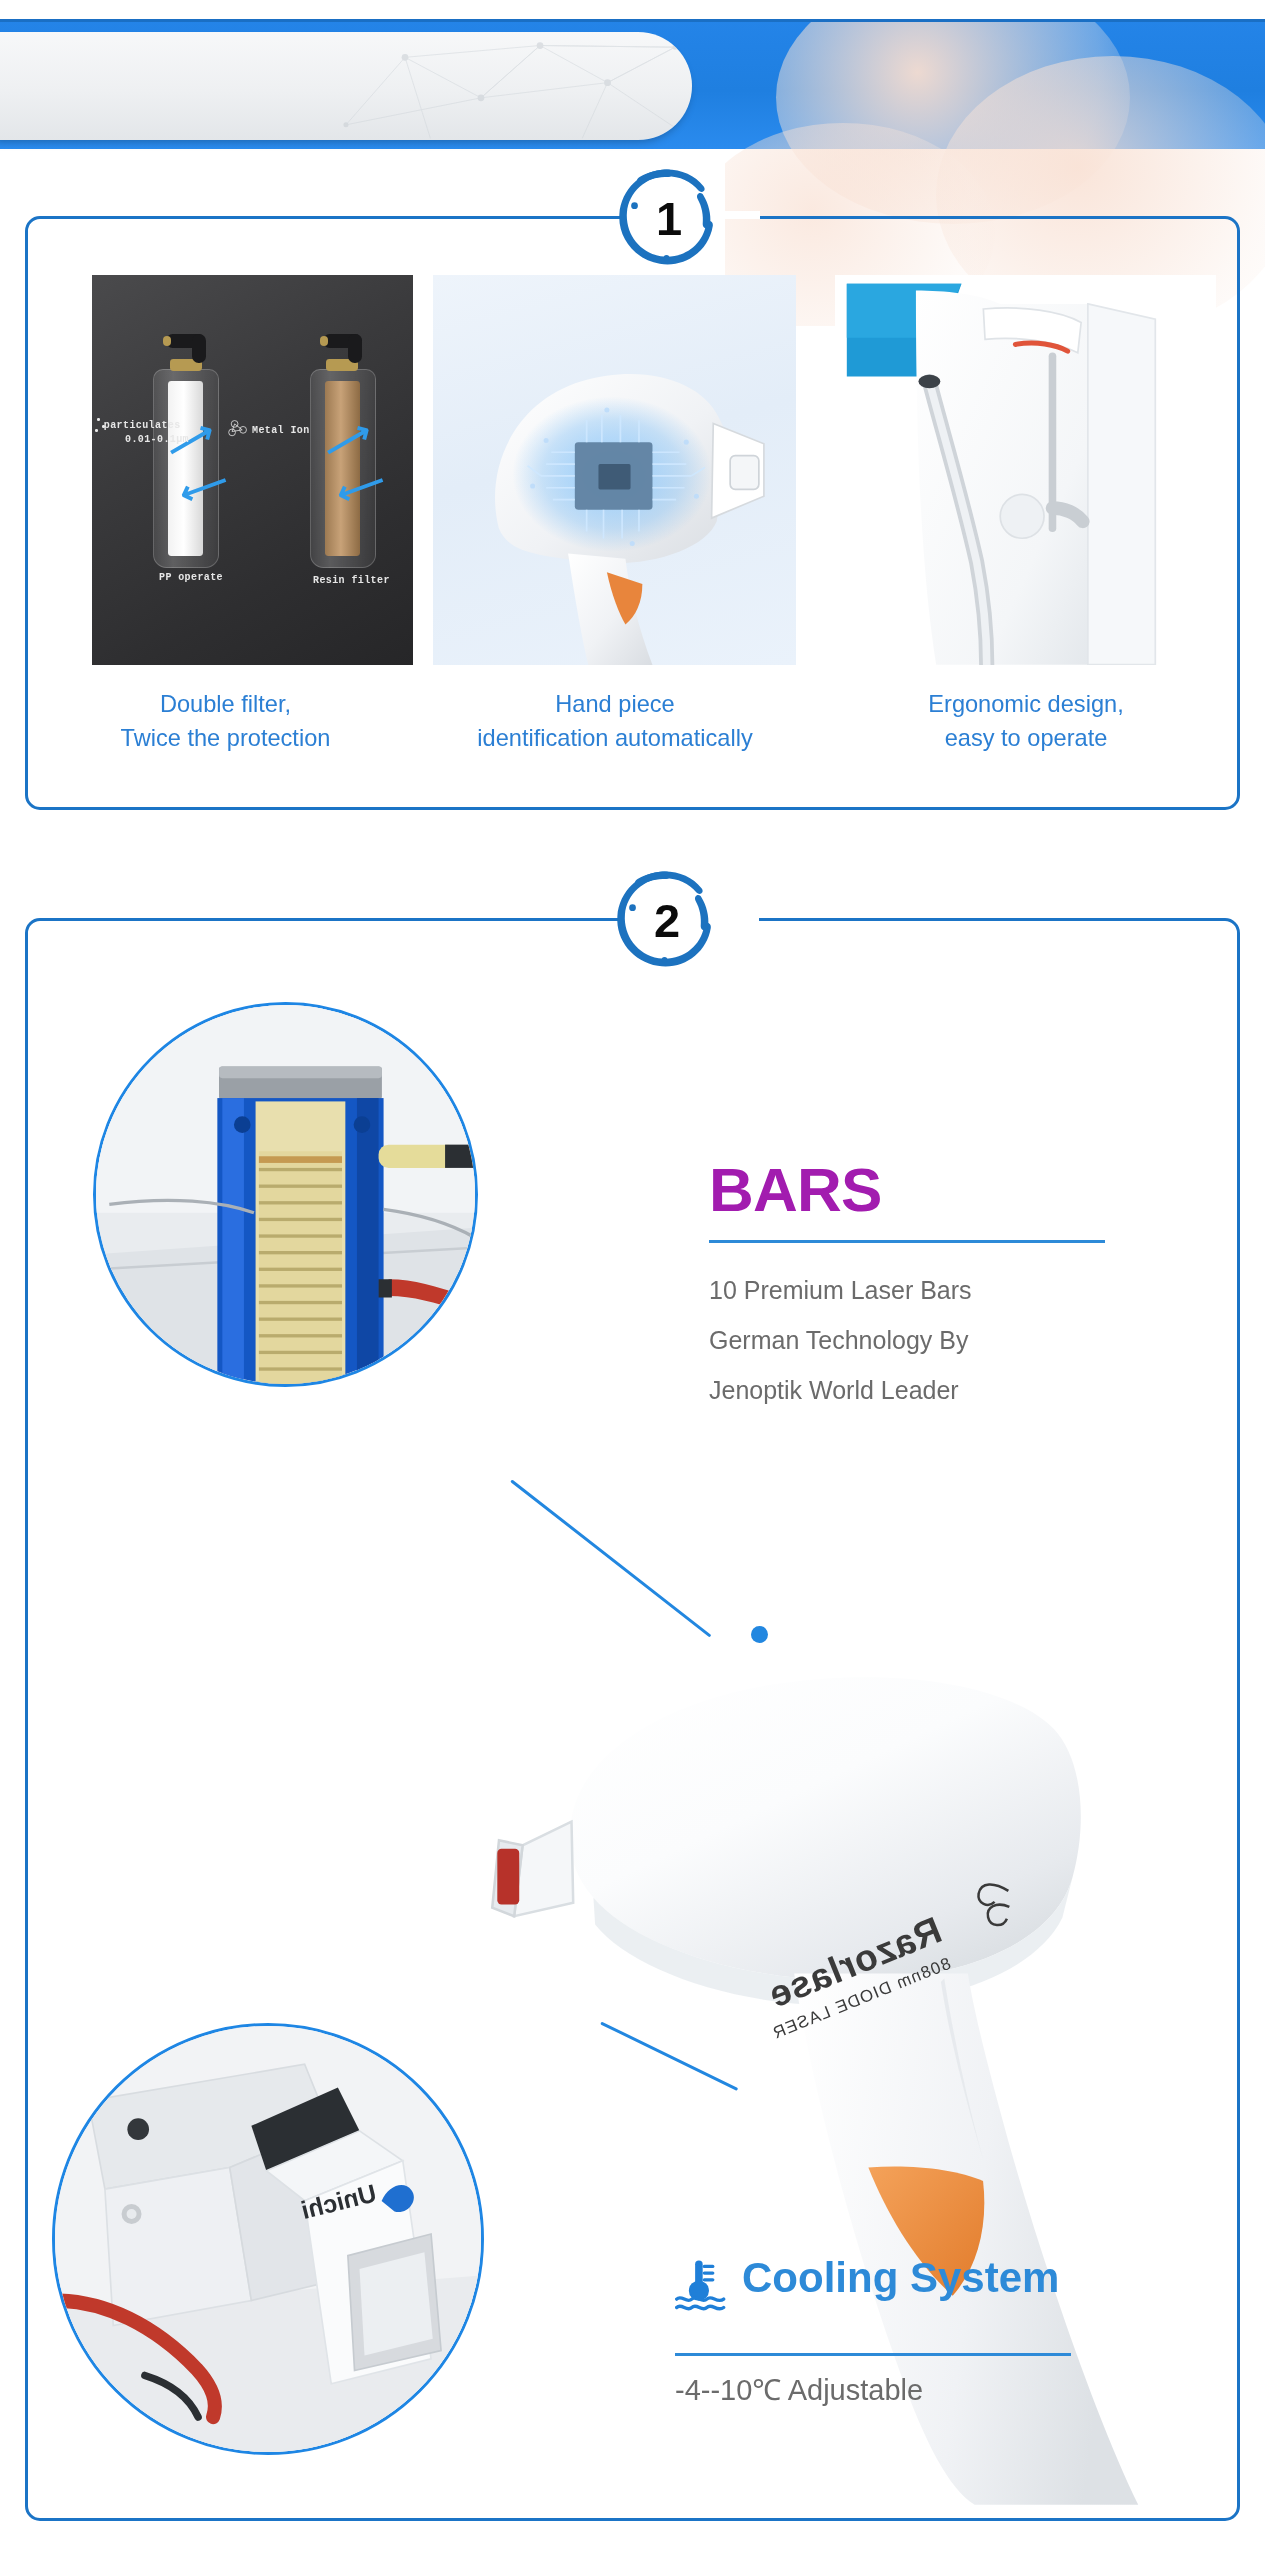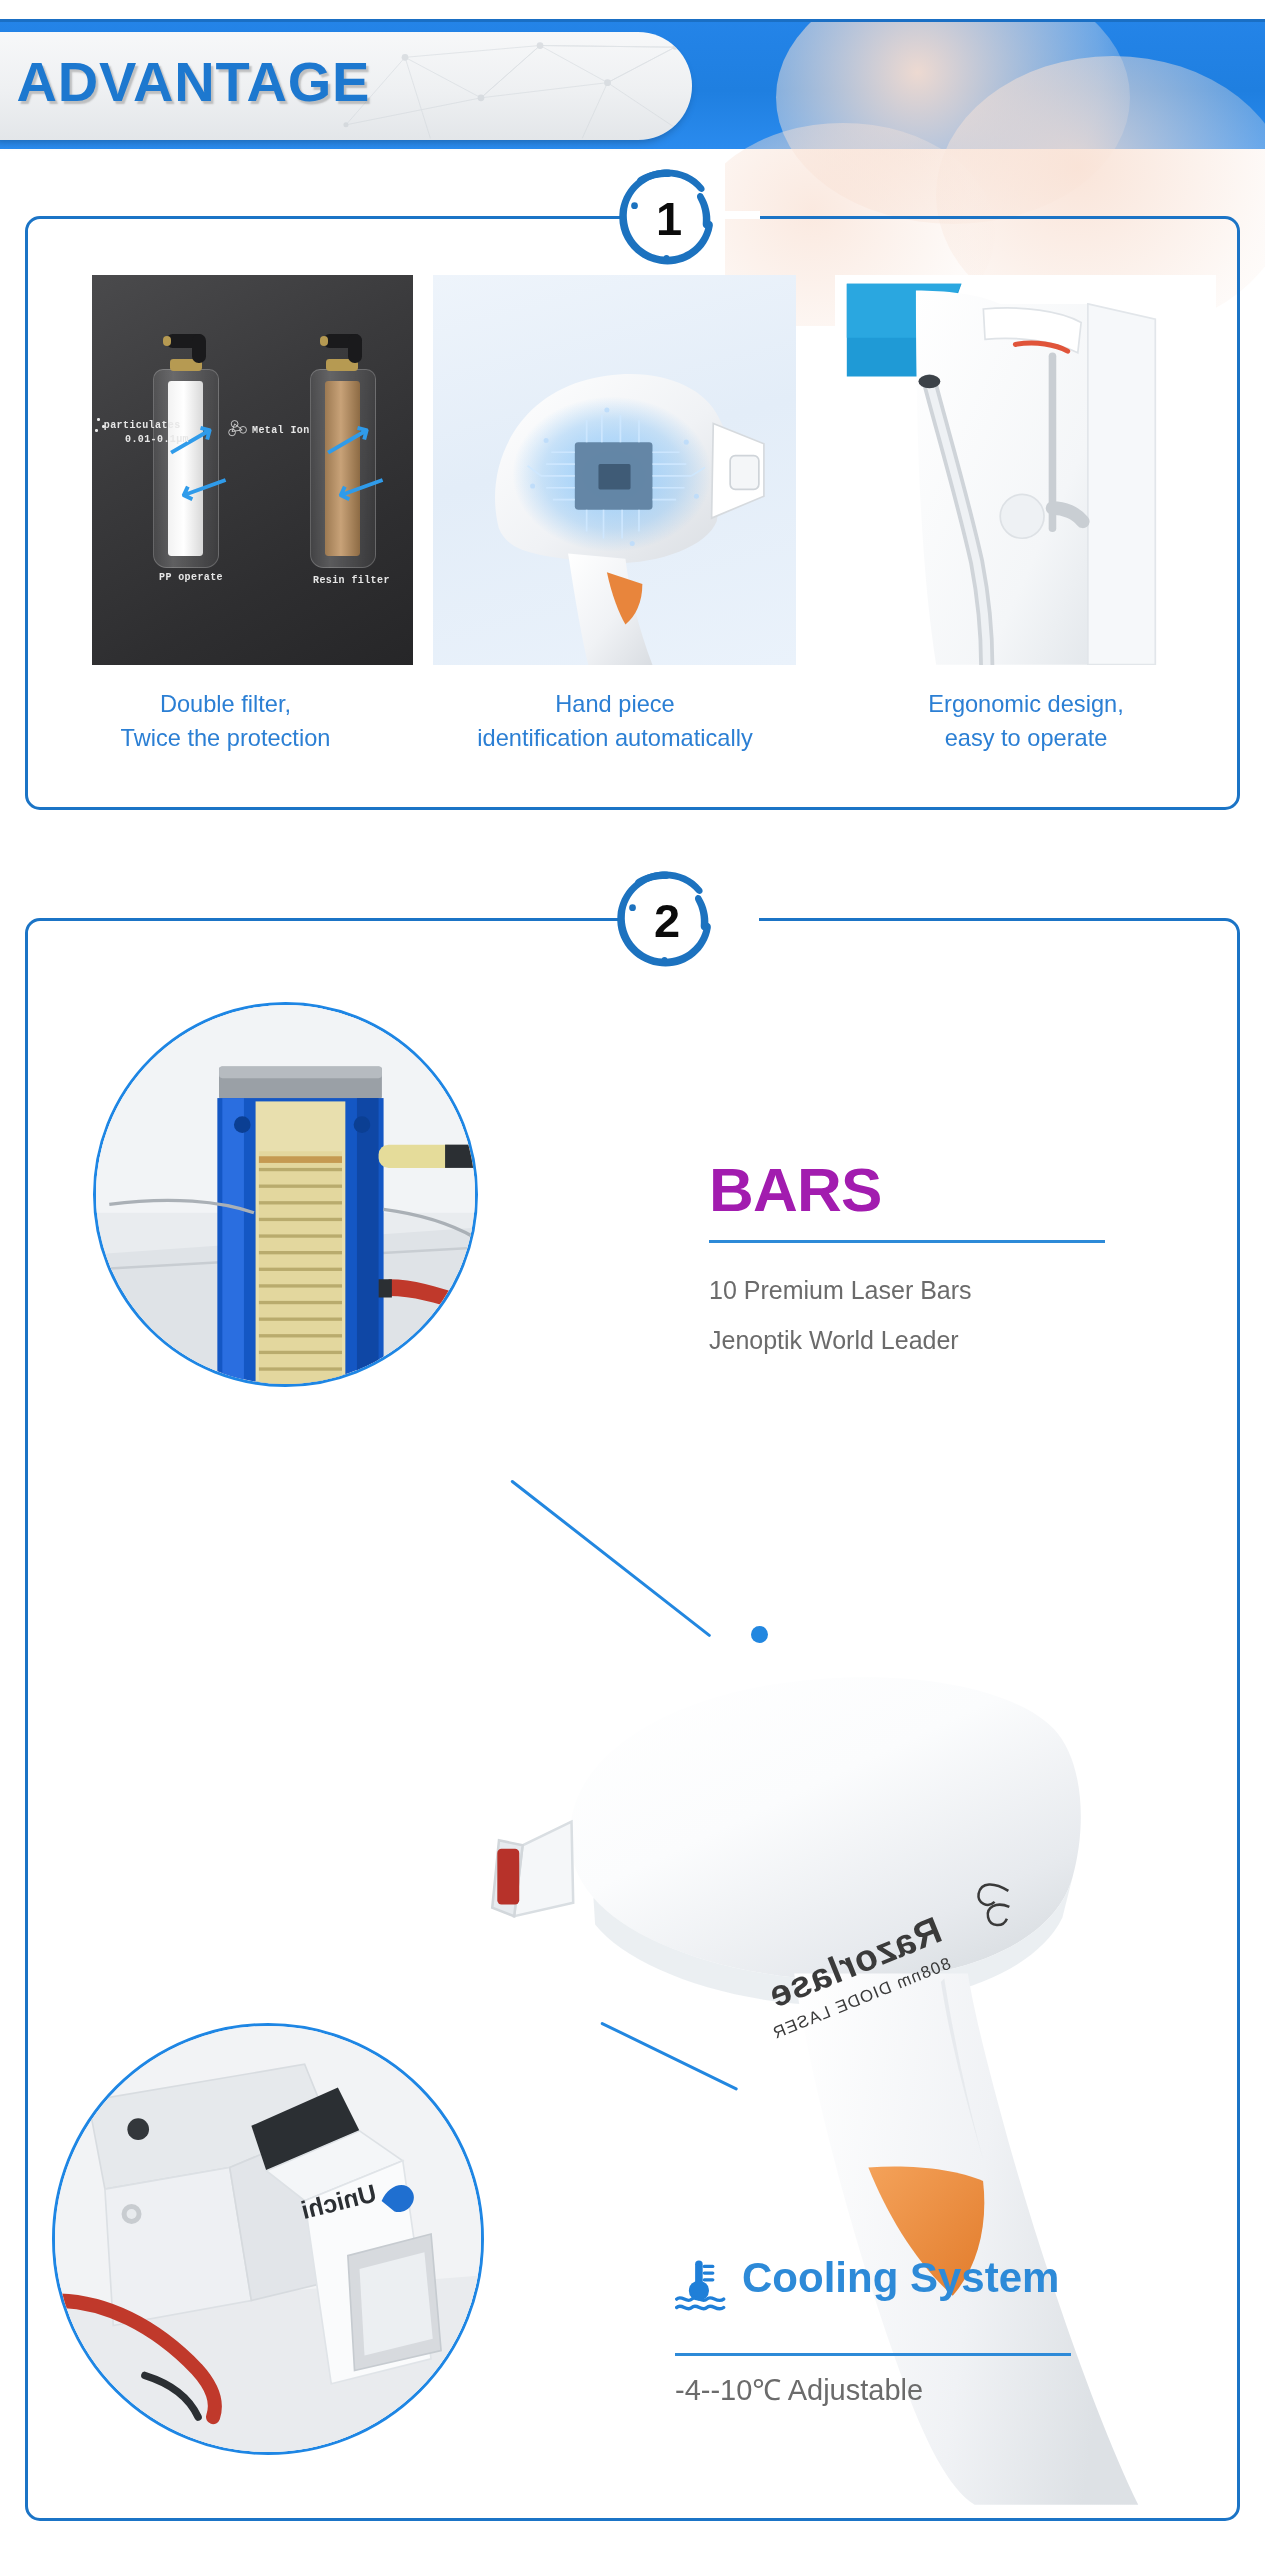--- a/index.html
+++ b/index.html
@@ -164,21 +164,20 @@
       </g>
       <g fill="#c6ccd2">
         <circle cx="90" cy="30" r="4"></circle>
           <circle cx="180" cy="78" r="4"></circle>
         <circle cx="250" cy="16" r="4"></circle>
           <circle cx="330" cy="60" r="4"></circle>
         <circle cx="410" cy="18" r="3"></circle>
           <circle cx="20" cy="110" r="3"></circle>
       </g>
     </svg>
-    <div class="header-title">ADVANTAGE</div>
   </div>
 </div>
 
 <div class="frame" id="frame-1"></div>
 <div class="frame-notch" id="notch-1" style="left:622px; top:211px;"></div>
 
 <div class="badge" id="badge-1">
   <svg class="ring" viewBox="0 0 120 120">
     <path fill="#1c72bf" d="M60 3c18 0 34 7 44 20c4 5-2 9-6 5C89 17 76 11 60 11C36 11 15 30 13 54c-2 25 15 48 40 52c26 4 50-13 54-38c1-6 9-5 8 2c-5 30-33 50-63 45C23 110 2 85 4 56C6 27 30 3 60 3z"></path>
     <path fill="#1c72bf" d="M28 12c10-6 22-9 34-9c7 0 6 9 0 9c-11 0-21 2-30 7c-6 3-10-4-4-7z"></path>
@@ -375,20 +374,21 @@
 
 <div class="leader">
   <div class="ln" style="left:511px; top:1479px; width:253px; transform: rotate(38deg);"></div>
   <div class="dot" style="left:751px; top:1626px;"></div>
 </div>
 
 <div class="bars-head">BARS</div>
 <div class="rule" id="bars-rule"></div>
 <div class="bars-lines">
   <div>10 Premium Laser Bars</div>
+  <div>German Technology By</div>
   <div>Jenoptik World Leader</div>
 </div>
 
 <div id="hp2">
   <svg viewBox="0 0 900 1100" style="width:100%;height:100%;">
     <defs>
       <linearGradient id="bodyg" x1="0.1" y1="0" x2="0.9" y2="1">
         <stop offset="0%" stop-color="#ffffff"></stop>
         <stop offset="40%" stop-color="#fbfcfd"></stop>
         <stop offset="78%" stop-color="#e7eaee"></stop>

